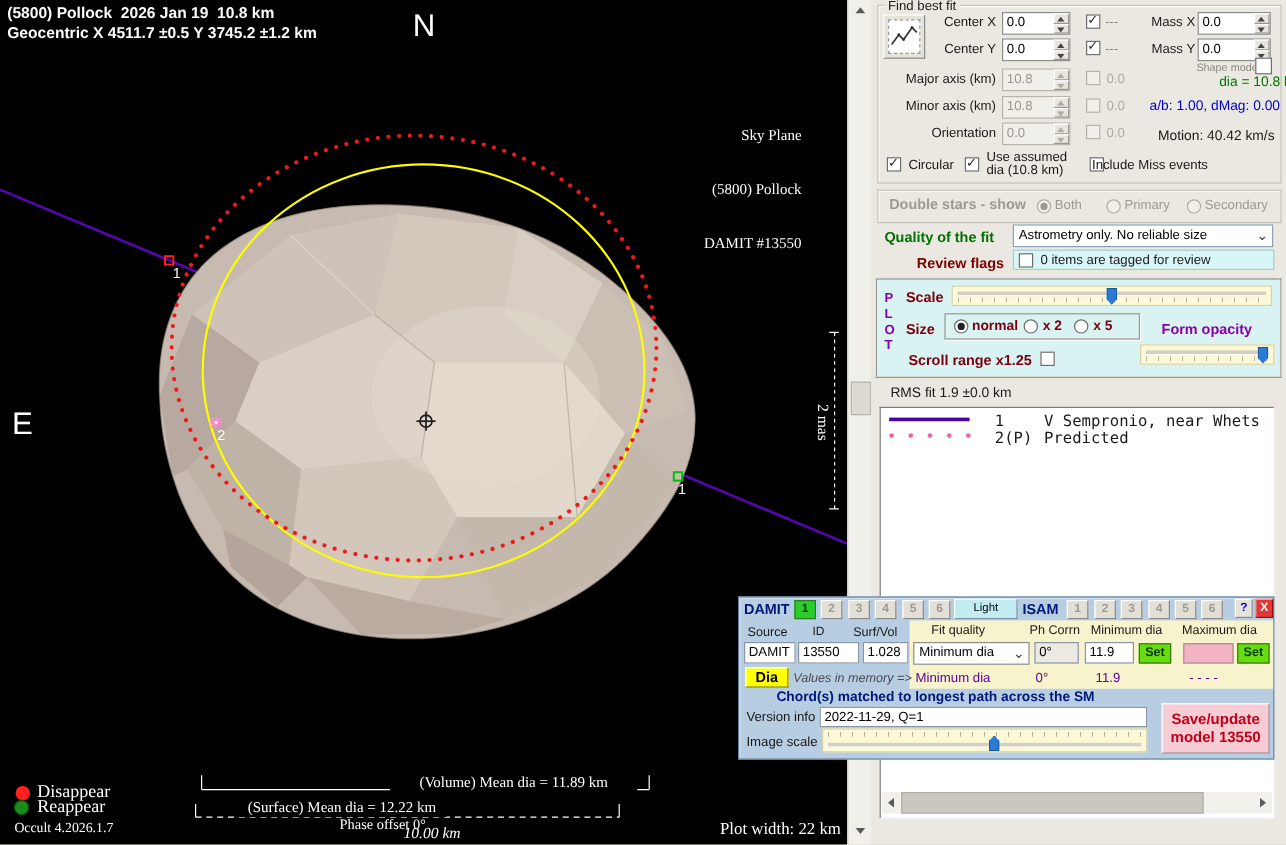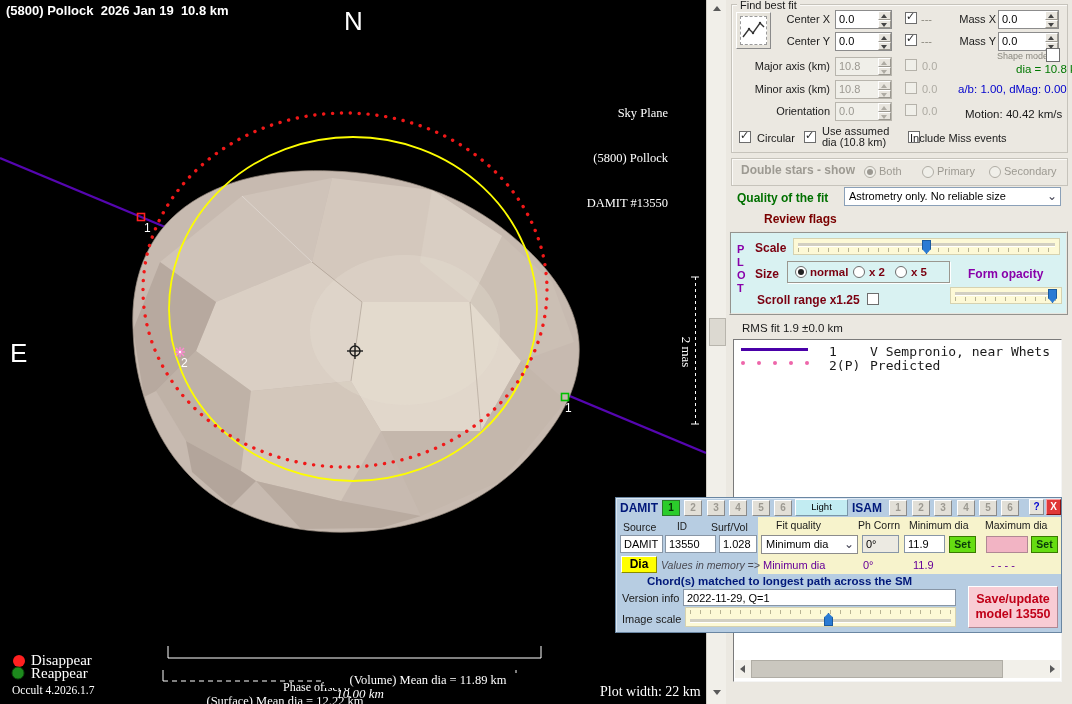--- a/index.html
+++ b/index.html
@@ -4,21 +4,21 @@
 <style>
   html,body{margin:0;padding:0;background:#d4d0c8;}
   #root{position:relative;width:1072px;height:704px;background:#ebe8e1;overflow:hidden;
         font-family:"Liberation Sans",sans-serif;}
   
   #plot-area{position:absolute;left:0;top:0;width:706px;height:704px;background:#000;overflow:hidden;}
   .ptxt{position:absolute;color:#fff;white-space:pre;}
   .sans-b{font:bold 13px "Liberation Sans",sans-serif;}
   .big-letter{font:26px "Liberation Sans",sans-serif;}
   .serif{font-family:"Liberation Serif",serif;}
-  .blkbg{background:#000;padding:0 3px;margin-top:28px;}
+  .blkbg{background:#000;padding:0 3px;}
   
   .lbl{position:absolute;font:11px "Liberation Sans",sans-serif;color:#1a1a1a;white-space:nowrap;}
   .r{text-align:right;}
   .spin{position:absolute;height:19px;background:#fff;border:1px solid #8c8c8c;display:flex;box-sizing:border-box;}
   .spin.dis{background:#f0efe9;color:#9b9891;border-color:#b8b5ad;}
   .sval{flex:1;font:11px/16px "Liberation Sans",sans-serif;padding-left:3px;overflow:hidden;}
   .sarrows{width:13px;display:flex;flex-direction:column;}
   .sarrows i{flex:1;background:#e8e5de;border:1px solid #fff;border-right-color:#9a978f;border-bottom-color:#9a978f;position:relative;}
   .sarrows i::after{content:"";position:absolute;left:2px;border-left:3px solid transparent;border-right:3px solid transparent;}
   .au::after{top:2px;border-bottom:4px solid #444;}
@@ -113,20 +113,21 @@
       <g stroke="#fff" stroke-width="1">
         <line x1="163" y1="681" x2="516" y2="681" stroke-dasharray="5 4"></line>
         <line x1="163" y1="670" x2="163" y2="681"></line>
         <line x1="516" y1="670" x2="516" y2="681"></line>
       </g>
       <circle cx="19" cy="661" r="6" fill="#ff2020"></circle>
       <circle cx="18" cy="673" r="6" fill="#1d8a1d" stroke="#0a4a0a"></circle>
     </svg>
 
     <div class="ptxt sans-b" style="left:6px;top:3px;">(5800) Pollock  2026 Jan 19  10.8 km</div>
+    <div class="ptxt sans-b" style="left:6px;top:20px;">Geocentric X 4511.7 ±0.5 Y 3745.2 ±1.2 km</div>
     <div class="ptxt big-letter" style="left:344px;top:6px;">N</div>
     <div class="ptxt big-letter" style="left:10px;top:338px;">E</div>
     <div class="ptxt serif" style="left:508px;top:76px;width:160px;text-align:right;font-size:12.5px;line-height:15px;">
       <div>Sky Plane</div>
       <div>(5800) Pollock</div>
       <div>DAMIT #13550</div>
     </div>
     <div class="ptxt serif" style="left:666px;top:344px;width:40px;text-align:center;font-size:13px;transform:rotate(90deg);">2 mas</div>
     <div class="ptxt" style="left:144px;top:221px;font-size:12px;">1</div>
     <div class="ptxt" style="left:181px;top:356px;font-size:12px;">2</div>
@@ -257,20 +258,24 @@
     <div class="lbl" style="left:211px;top:165px;color:#9d9a92;">Primary</div>
     <div class="rd dis" style="left:263px;top:166px;"></div>
     <div class="lbl" style="left:278px;top:165px;color:#9d9a92;">Secondary</div>
 
     <div class="lbl" style="left:11px;top:191px;font-weight:bold;font-size:12px;color:#007000;">Quality of the fit</div>
     <div class="dd" style="left:118px;top:187px;width:217px;height:19px;">
       <span>Astrometry only. No reliable size</span>
       <span class="chev">⌄</span>
     </div>
     <div class="lbl" style="left:38px;top:212px;font-weight:bold;font-size:12px;color:#7a0000;">Review flags</div>
+    <div style="position:absolute;left:118px;top:208px;width:218px;height:17px;background:#d8f6f6;border:1px solid #a8cccc;box-sizing:border-box;">
+      <div class="cb" style="left:4px;top:2px;"></div>
+      <div class="lbl" style="left:22px;top:2px;">0 items are tagged for review</div>
+    </div>
 
     <div style="position:absolute;left:3px;top:231px;width:339px;height:84px;background:#d9f2f2;border:2px ridge #e8e6df;box-sizing:border-box;">
       <div class="lbl" style="left:6px;top:10px;font-weight:bold;color:#8800aa;">P</div>
       <div class="lbl" style="left:6px;top:23px;font-weight:bold;color:#8800aa;">L</div>
       <div class="lbl" style="left:6px;top:36px;font-weight:bold;color:#8800aa;">O</div>
       <div class="lbl" style="left:6px;top:49px;font-weight:bold;color:#8800aa;">T</div>
       <div class="lbl" style="left:24px;top:8px;font-weight:bold;font-size:12px;color:#7a0010;">Scale</div>
       <div class="sl-track" style="left:62px;top:5px;width:267px;height:17px;">
         <div class="sl-groove"></div>
           <div class="sl-ticks"></div>

